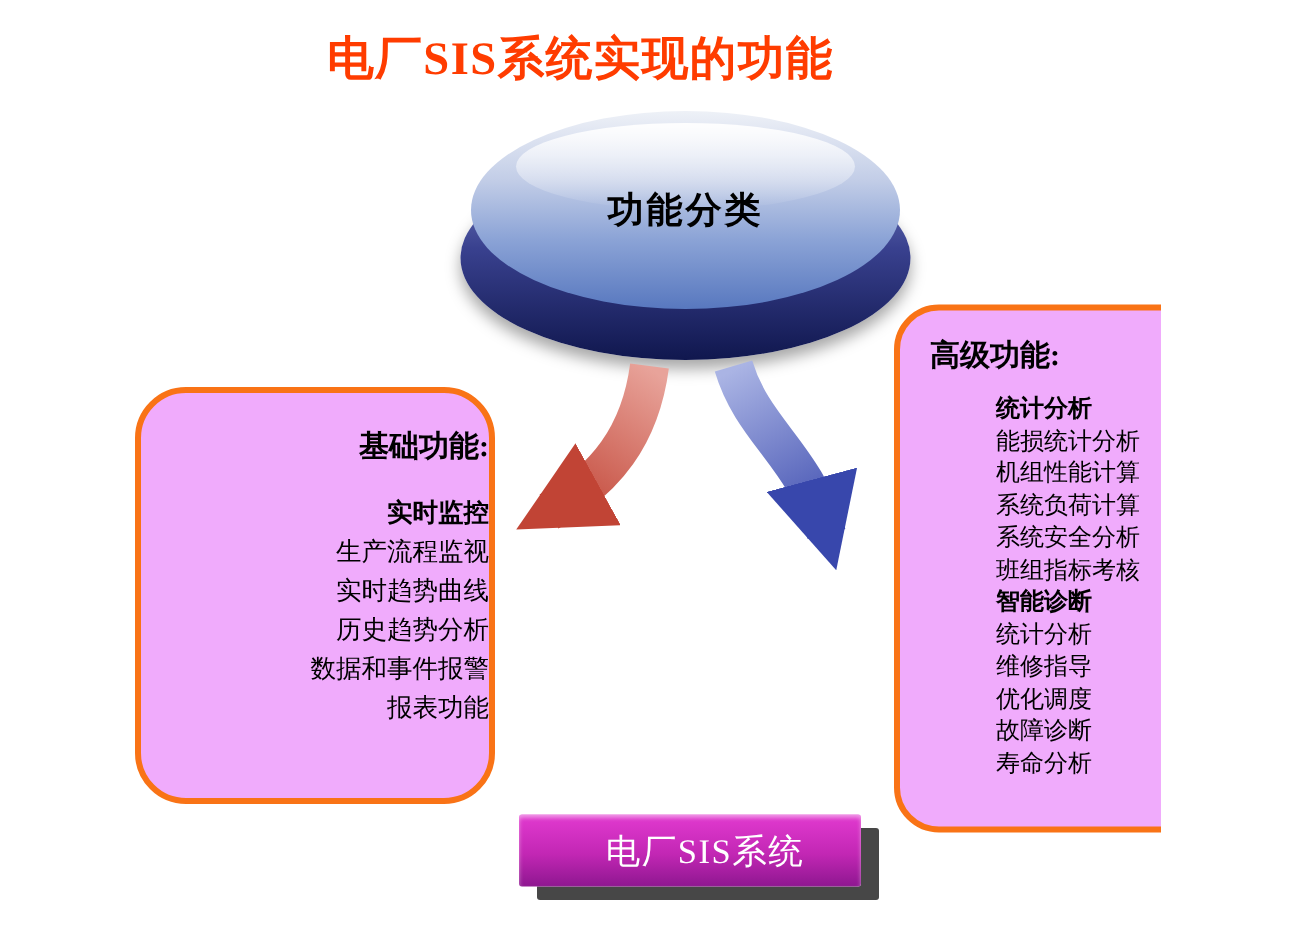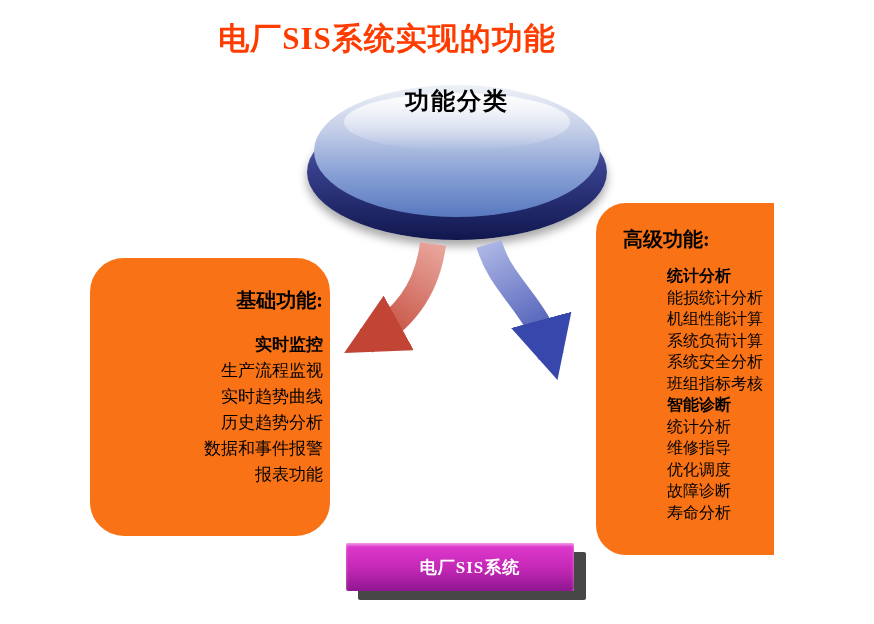--- a/index.html
+++ b/index.html
@@ -31,25 +31,25 @@
   .hub-rim {
     position: absolute;
     left: 307px; top: 104px;
     width: 300px; height: 136px;
     border-radius: 50%;
     background: linear-gradient(to bottom, #7d88c4 0%, #39418f 45%, #10174e 100%);
     box-shadow: 0 6px 10px rgba(0,0,0,0.35);
   }
   .hub-face {
     position: absolute;
-    left: 314px; top: 85px;
+    left: 314px; top: 74px;
     width: 286px; height: 132px;
     border-radius: 50%;
     background: linear-gradient(to bottom, #eef1f7 0%, #c2cde7 35%, #8ba3d6 65%, #5878bf 100%);
-    display: flex; justify-content: center;
+    display: flex; align-items: center; justify-content: center;
   }
   .hub-highlight {
     position: absolute;
     left: 30px; top: 8px;
     width: 226px; height: 58px;
     border-radius: 50%;
     background: linear-gradient(to bottom, rgba(255,255,255,0.95), rgba(255,255,255,0));
   }
   .hub-label {
     position: relative;
@@ -64,22 +64,22 @@
   .arrows {
     position: absolute;
     left: 0; top: 0;
     width: 874px; height: 624px;
     pointer-events: none;
   }
 
   
   .box {
     position: absolute;
-    background: #f97316;
-    border: 7px solid #f97316;
+    background: #f0abfc;
+    border: 4px solid #f97316;
     font-family: Liberation Serif, serif;
   }
   .box-left {
     left: 90px; top: 258px;
     width: 240px; height: 278px;
     border-radius: 34px;
     text-align: right;
   }
   .box-right {
     left: 596px; top: 203px;
@@ -120,22 +120,22 @@
     width: 228px; height: 48px;
     background: linear-gradient(to bottom, #e23ad0 0%, #c227b4 55%, #8e1790 100%);
     box-shadow: 12px 9px 0 #474747, inset 0 2px 3px rgba(255,255,255,0.5);
     display: flex;
     align-items: center;
     justify-content: center;
     border-radius: 2px;
   }
   .banner-label {
     color: #ffffff;
-    font-size: 17px;
-    font-weight: bold;
+    font-size: 23px;
+    font-weight: normal;
     letter-spacing: 1px;
     font-family: "Liberation Serif", "DejaVu Serif", serif;
     margin-left: 20px;
   }
 </style>
 </head>
 <body>
 
 <div class="slide">
 

